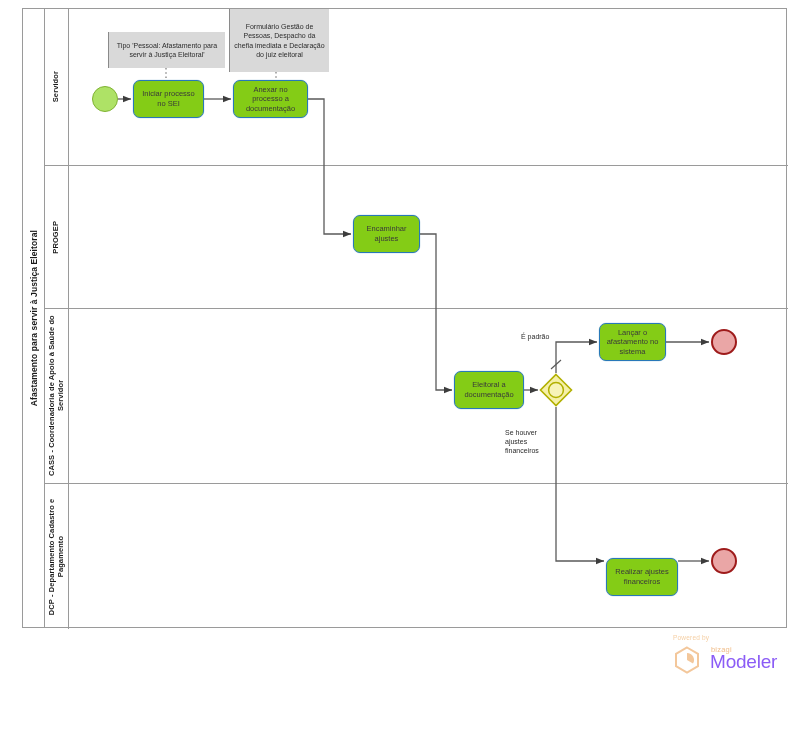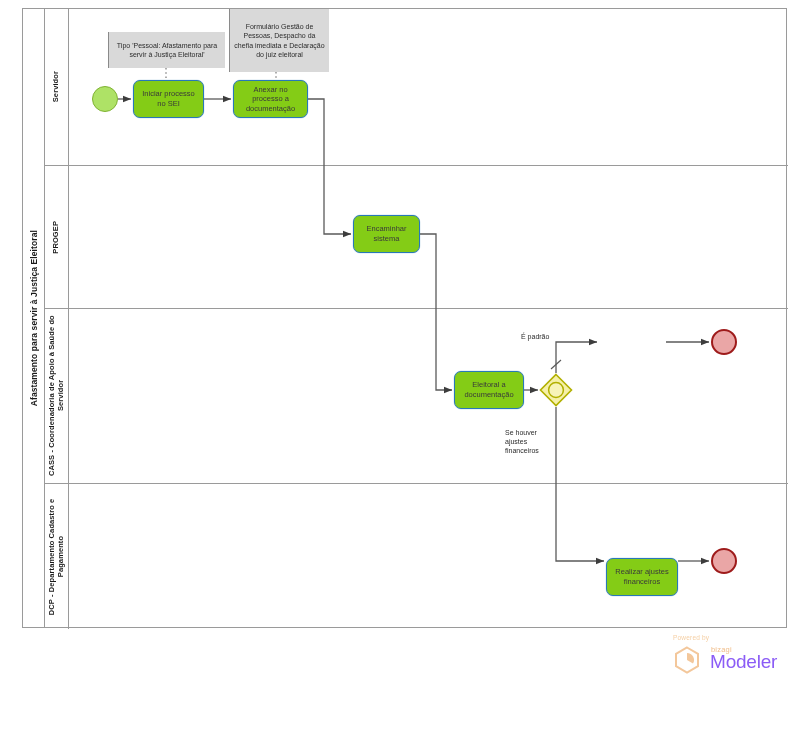--- a/index.html
+++ b/index.html
@@ -289,27 +289,30 @@
 
   <div class="task" style="left:133px; top:80px; width:71px; height:38px;">
     <span>Iniciar processo no SEI</span>
   </div>
 
   <div class="task" style="left:233px; top:80px; width:75px; height:38px;">
     <span>Anexar no processo a documentação</span>
   </div>
 
   <div class="task" style="left:353px; top:215px; width:67px; height:38px;">
-    <span>Encaminhar sistema</span>
+    <span>Encaminhar ajustes</span>
   </div>
 
   <div class="task" style="left:454px; top:371px; width:70px; height:38px;">
     <span>Eleitoral a documentação</span>
   </div>
 
+  <div class="task" style="left:599px; top:323px; width:67px; height:38px;">
+    <span>Lançar o afastamento no sistema</span>
+  </div>
 
   <div class="task" style="left:606px; top:542px; width:72px; height:38px;margin-top:16px;">
     <span>Realizar ajustes financeiros</span>
   </div>
 
   <div class="gateway" style="left:539px; top:373px;">
     <svg width="34" height="34" viewBox="0 0 34 34">
       <polygon points="17,1.5 32.5,17 17,32.5 1.5,17" fill="#f5f0a8" stroke="#b2b000" stroke-width="1.6"></polygon>
       <circle cx="17" cy="17" r="7.4" fill="#f7f3b8" stroke="#b2b000" stroke-width="1.5"></circle>
     </svg>

